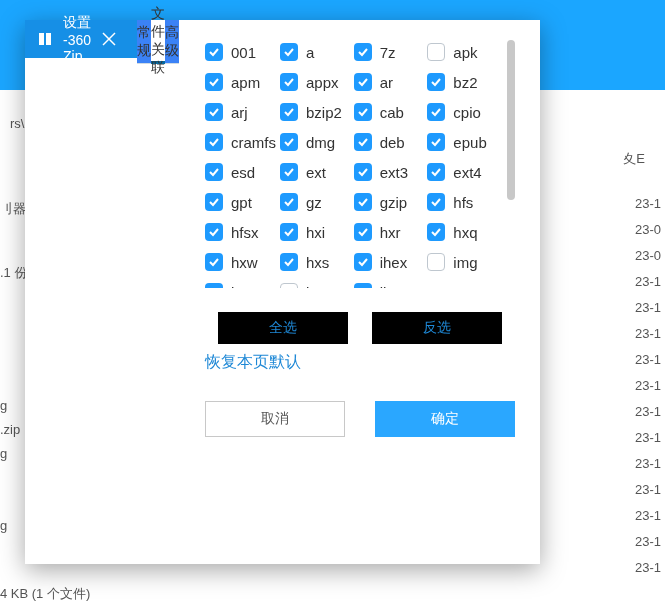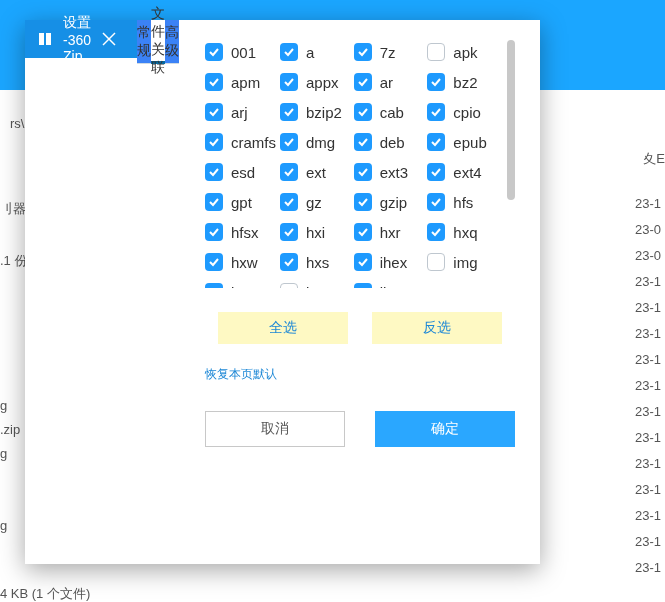--- a/index.html
+++ b/index.html
@@ -144,32 +144,32 @@
   }
   .sel-row {
     display: flex;
     justify-content: center;
     gap: 24px;
     margin-top: 24px;
   }
   .sel-btn {
     width: 130px;
     height: 32px;
-    background: #fef9c3;
+    background: #000000;
     color: #1e88d6;
     display: flex;
     align-items: center;
     justify-content: center;
     cursor: pointer;
     font-size: 14px;
   }
   .restore {
-    margin-top: 22px;
+    margin-top: 8px;
     color: #1e88d6;
-    font-size: 12px;
+    font-size: 16px;
     cursor: pointer;
   }
   .btn-row {
     display: flex;
     justify-content: center;
     gap: 30px;
     margin-top: 28px;
   }
   .btn {
     width: 140px;
@@ -189,28 +189,28 @@
     background: #2aa7ff;
     color: #fff;
   }
 </style>
 </head>
 <body>
 
 <div class="bg">
   <span class="bg-frag" style="left:10px;top:116px">rs\l</span>
   <span class="bg-frag" style="left:0;top:200px">刂器</span>
-  <span class="bg-frag" style="left:0;top:252px">.1 份</span>
+  <span class="bg-frag" style="left:0;top:264px">.1 份</span>
   <span class="bg-frag" style="left:0;top:398px">g</span>
   <span class="bg-frag" style="left:0;top:422px">.zip</span>
   <span class="bg-frag" style="left:0;top:446px">g</span>
   <span class="bg-frag" style="left:0;top:518px">g</span>
   <span class="bg-frag" style="left:0;top:585px">4 KB (1 个文件)</span>
 
-  <span class="bg-frag" style="right:0;top:150px">夊E</span>
+  <span class="bg-frag" style="right:20px;top:150px">夊E</span>
   <span class="bg-frag" style="right:4px;top:196px">23-1</span>
   <span class="bg-frag" style="right:4px;top:222px">23-0</span>
   <span class="bg-frag" style="right:4px;top:248px">23-0</span>
   <span class="bg-frag" style="right:4px;top:274px">23-1</span>
   <span class="bg-frag" style="right:4px;top:300px">23-1</span>
   <span class="bg-frag" style="right:4px;top:326px">23-1</span>
   <span class="bg-frag" style="right:4px;top:352px">23-1</span>
   <span class="bg-frag" style="right:4px;top:378px">23-1</span>
   <span class="bg-frag" style="right:4px;top:404px">23-1</span>
   <span class="bg-frag" style="right:4px;top:430px">23-1</span>

